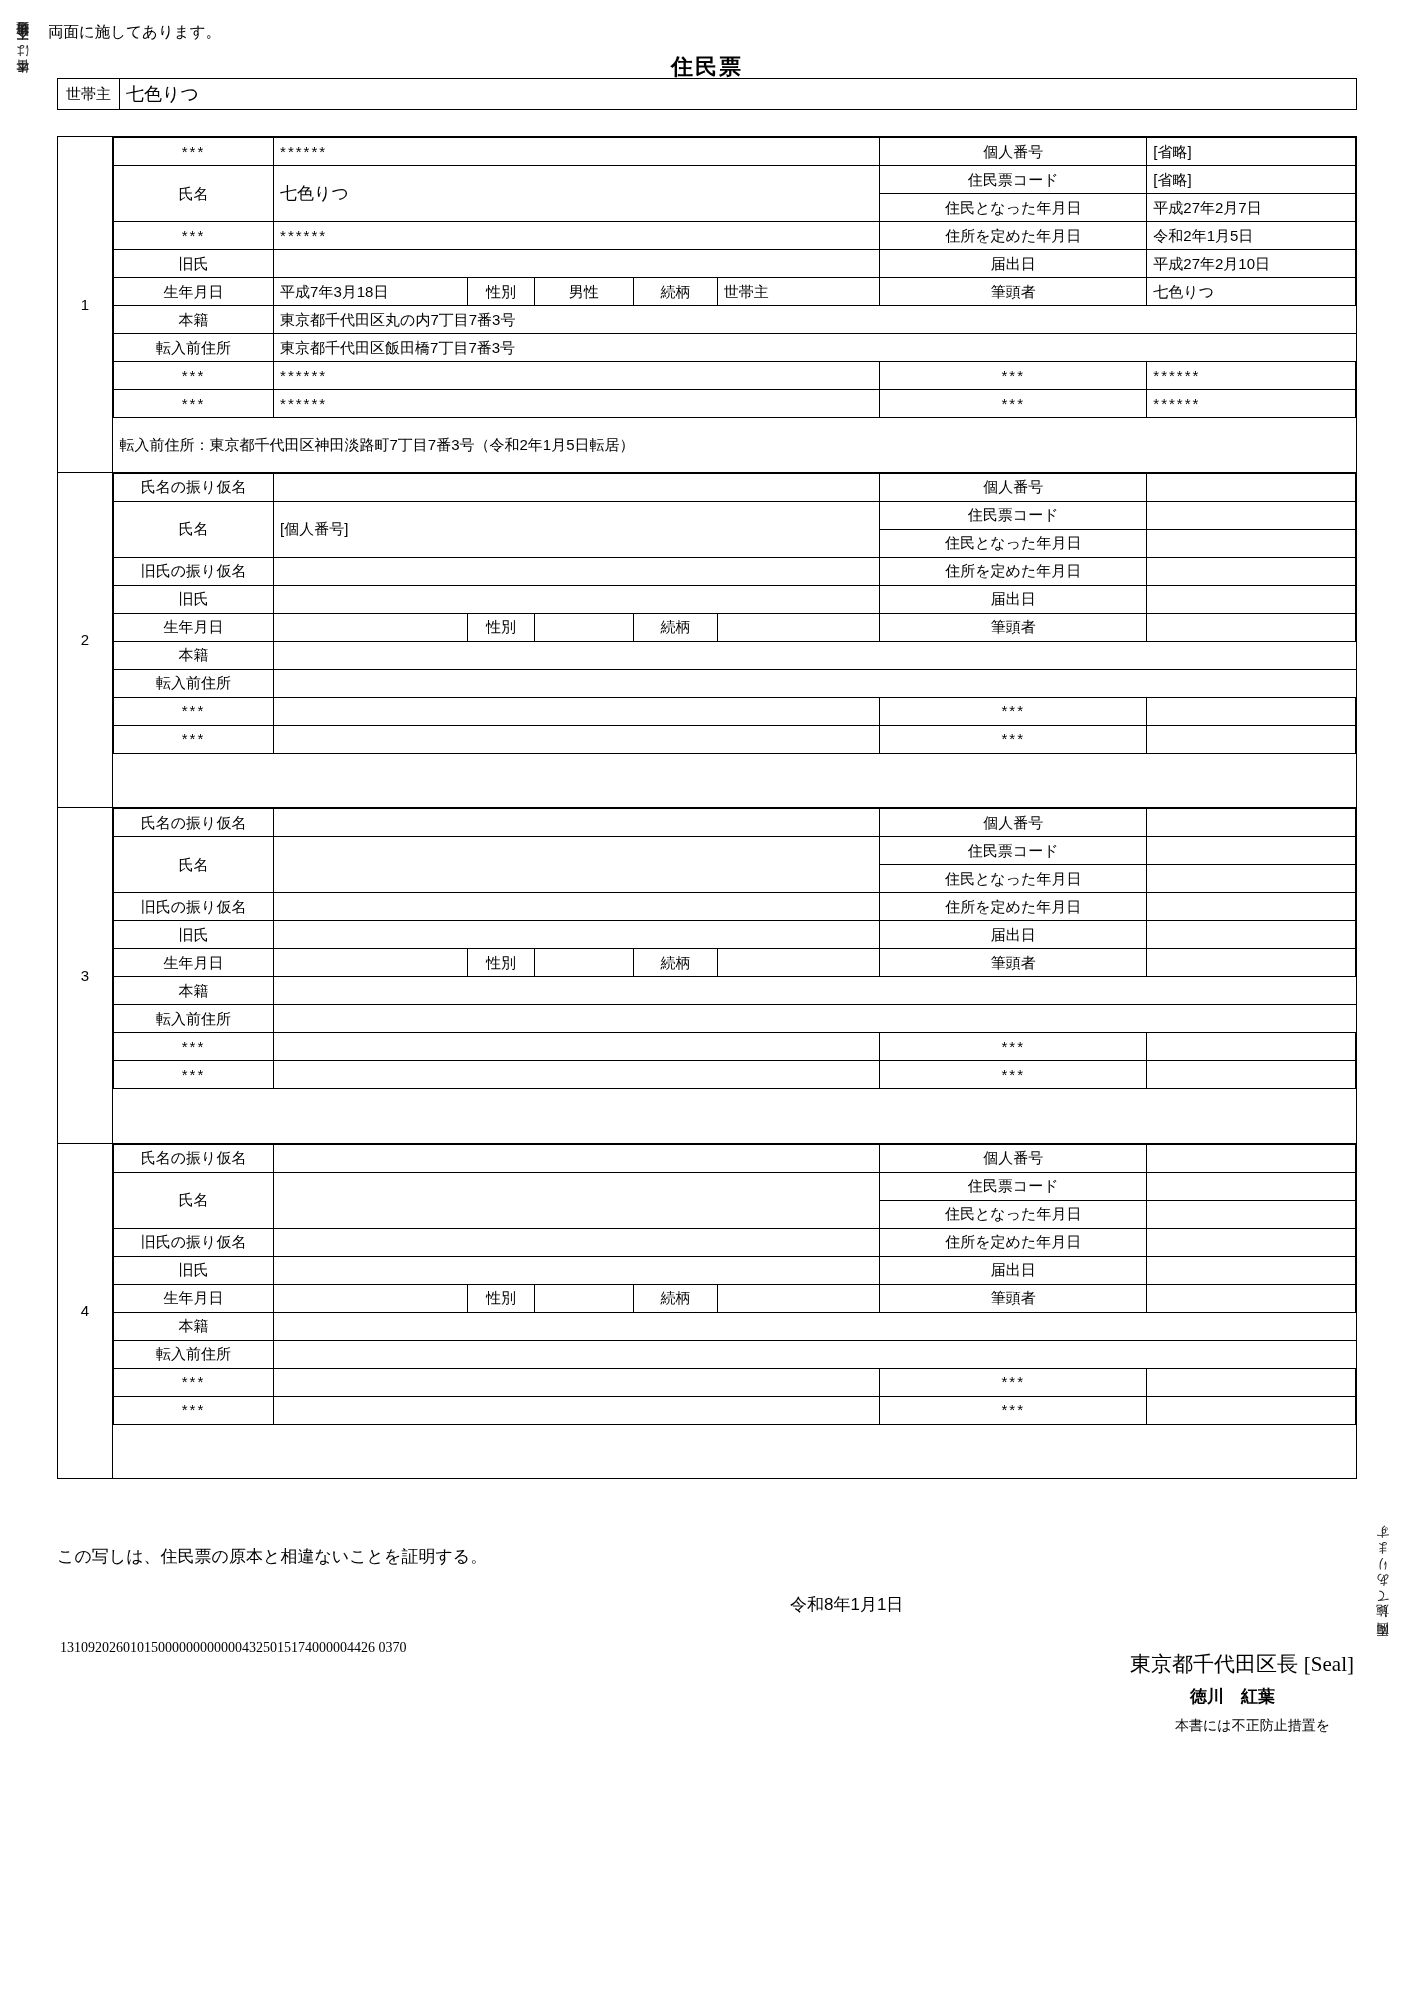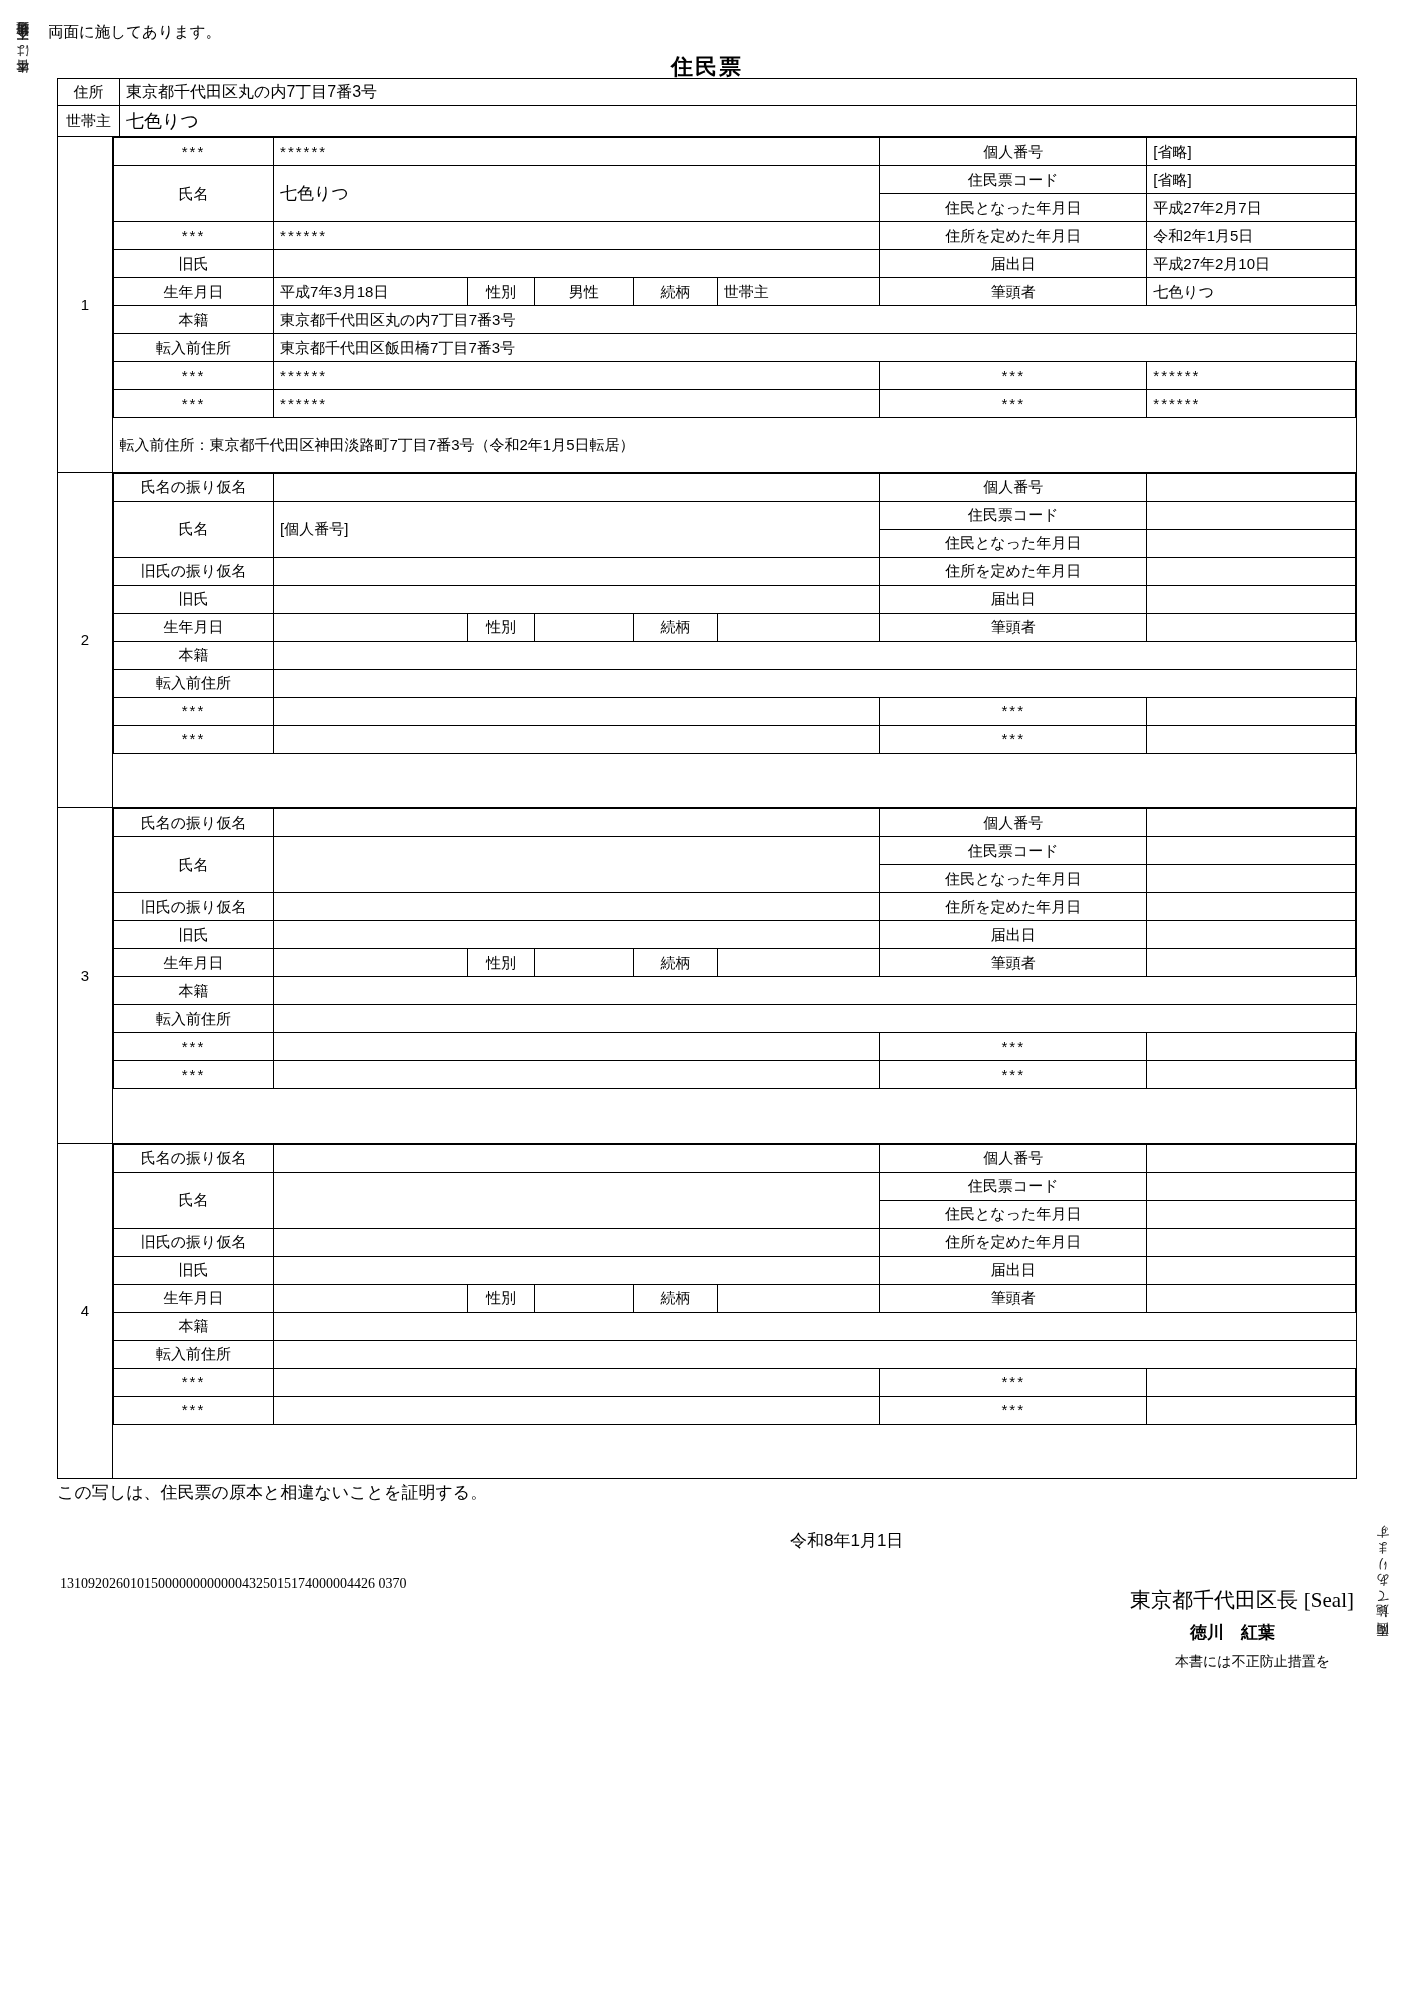--- a/index.html
+++ b/index.html
@@ -129,21 +129,21 @@
   td.star { text-align: center; letter-spacing: 2px; color: #000; }
   td.starL { text-align: left; letter-spacing: 2px; color: #000; }
   td.note { text-align: left; font-size: 15px; border-left: none; border-right: none; border-bottom: none; }
   td.nb-r { border-right: none; }
   td.nb-b { border-bottom: none; }
 
   
   .footer {
     position: absolute;
     left: 0;
-    top: 1481px;
+    top: 1545px;
     width: 1414px;
     height: 200px;
   }
   .cert-text {
     position: absolute;
     left: 57px;
     top: 0px;
     font-size: 17px;
   }
   .serial {
@@ -193,24 +193,20 @@
 <div class="topnote">両面に施してあります。</div>
 
 <div class="doc-title">住民票</div>
 
 <table class="hdr-table">
   <colgroup>
     <col style="width:62px">
     <col>
   </colgroup>
   <tbody>
-    <tr>
-      <td class="lbl">住所</td>
-      <td class="val l">東京都千代田区丸の内7丁目7番3号</td>
-    </tr>
     <tr class="big">
       <td class="lbl">世帯主</td>
       <td class="val l">七色りつ</td>
     </tr>
   </tbody>
 </table>
 
 <div class="body-frame">
 
   <div class="person-block">

